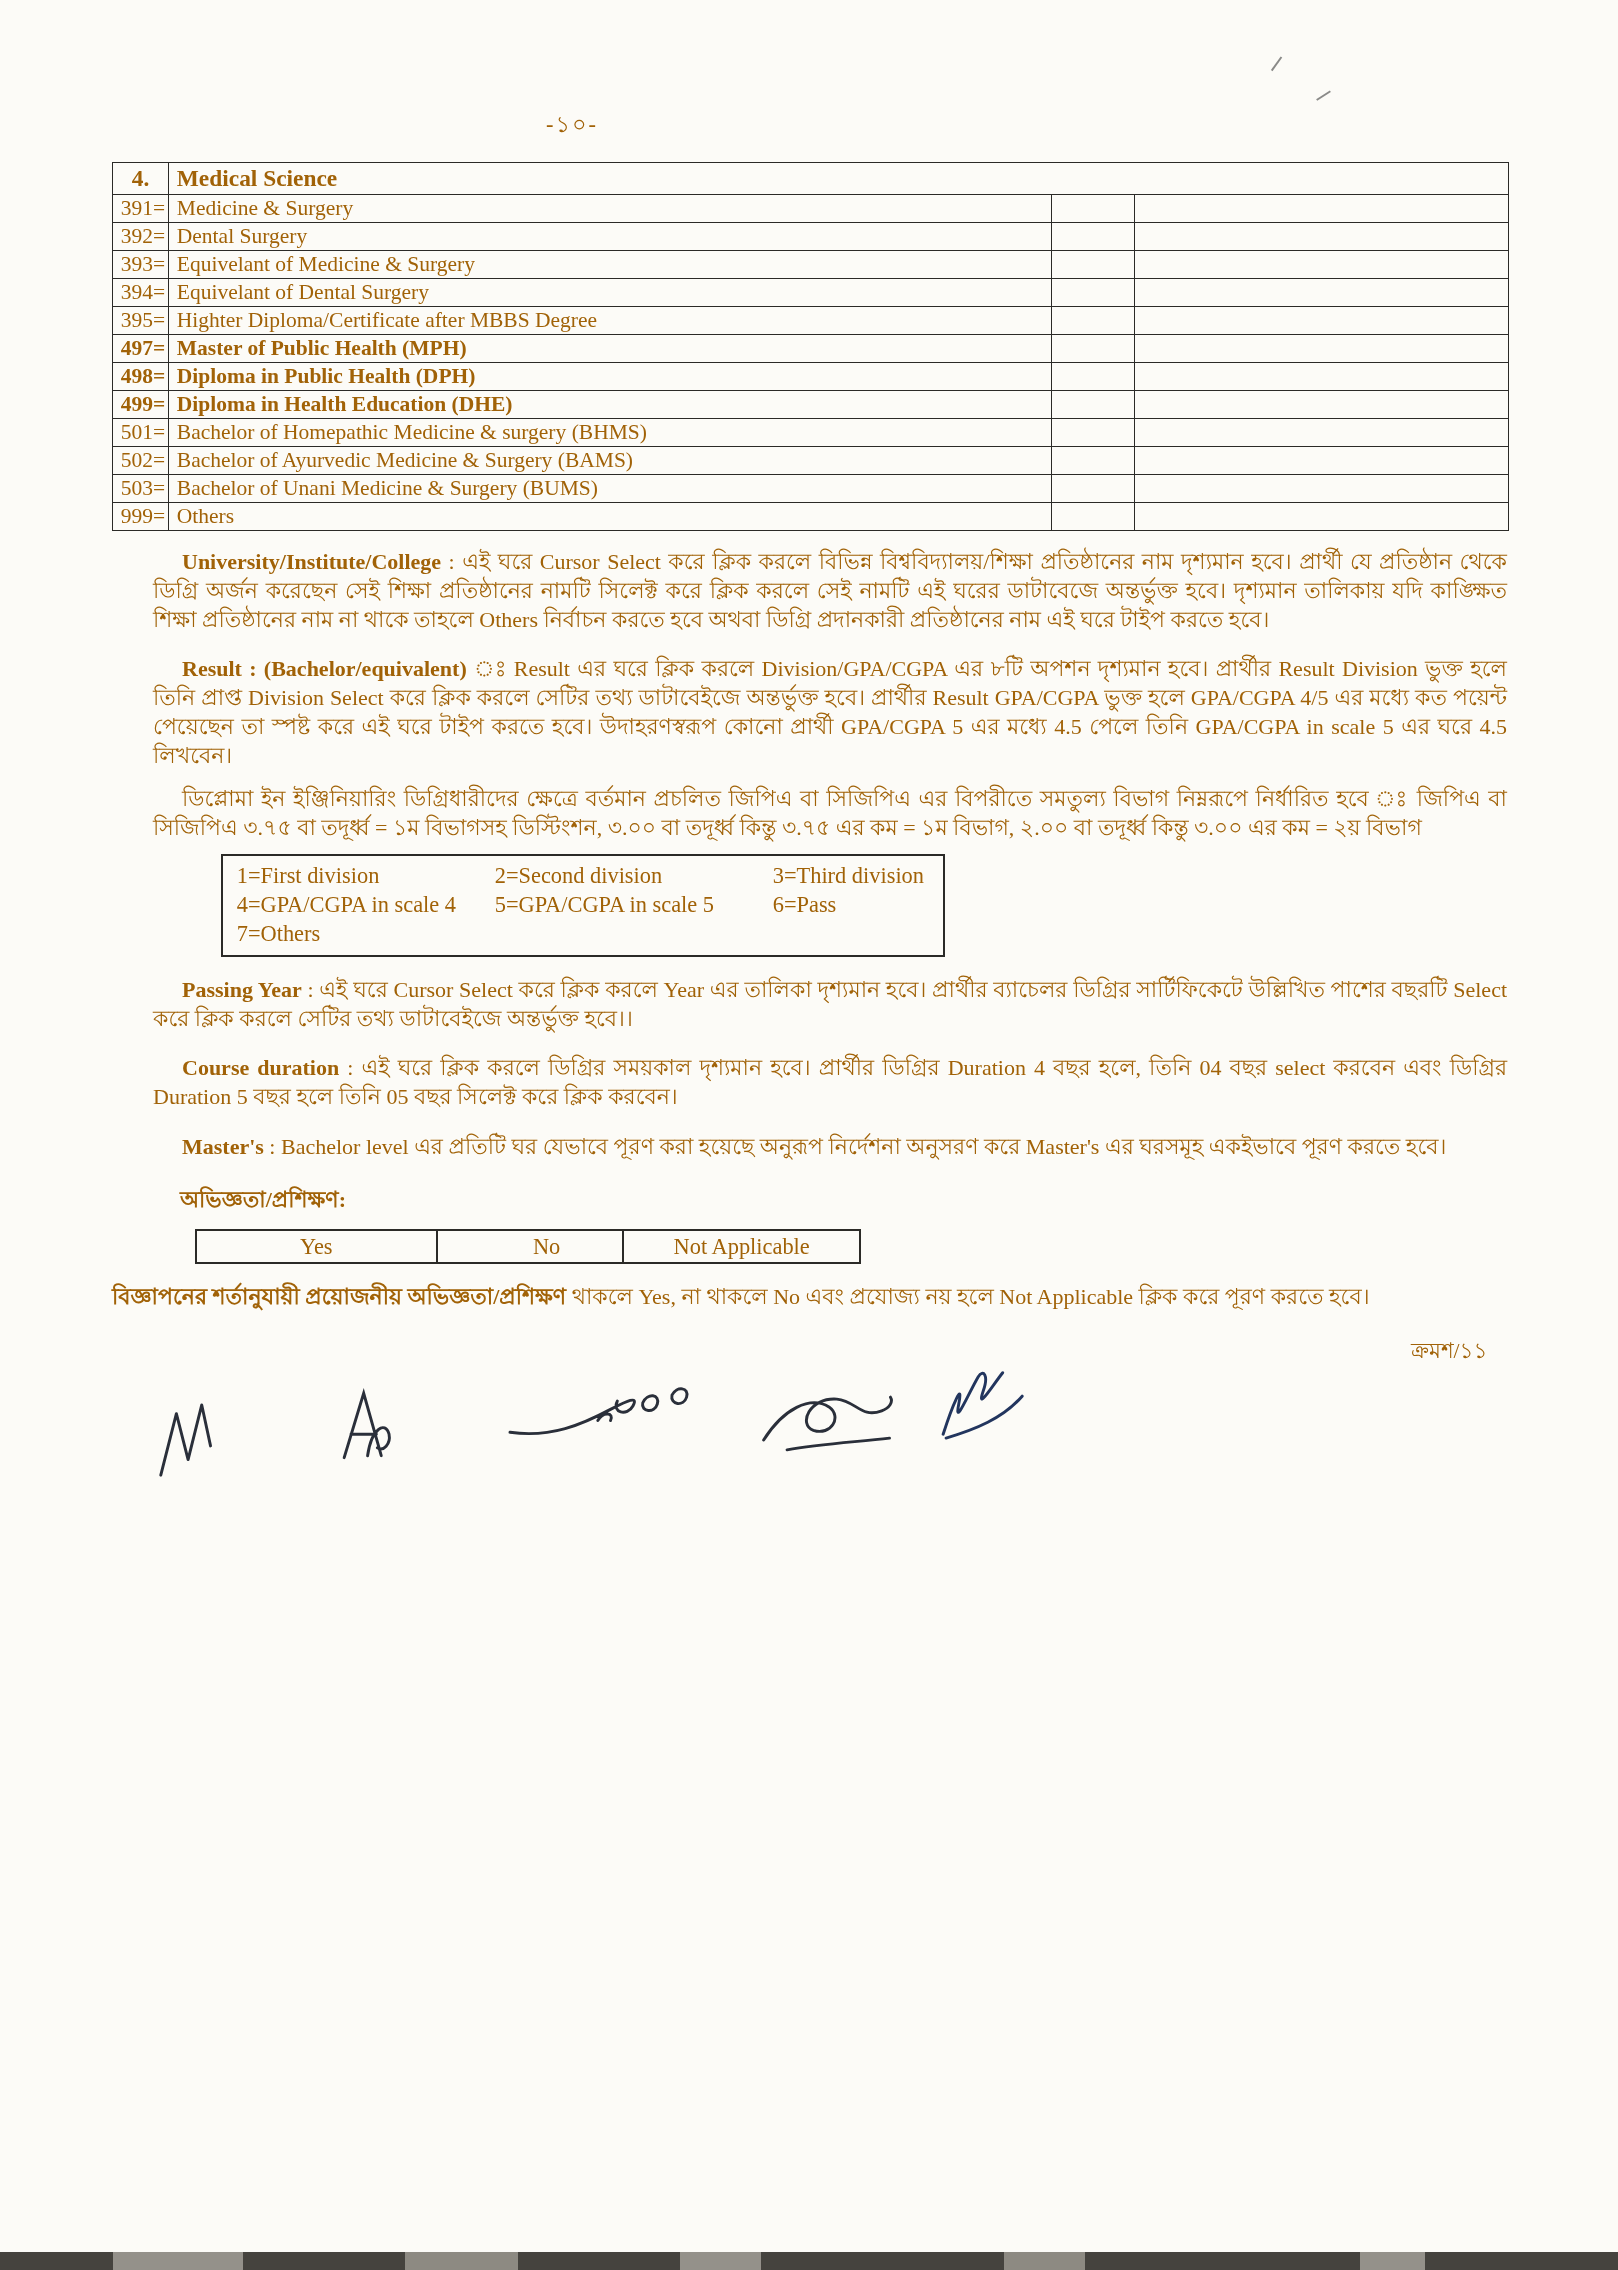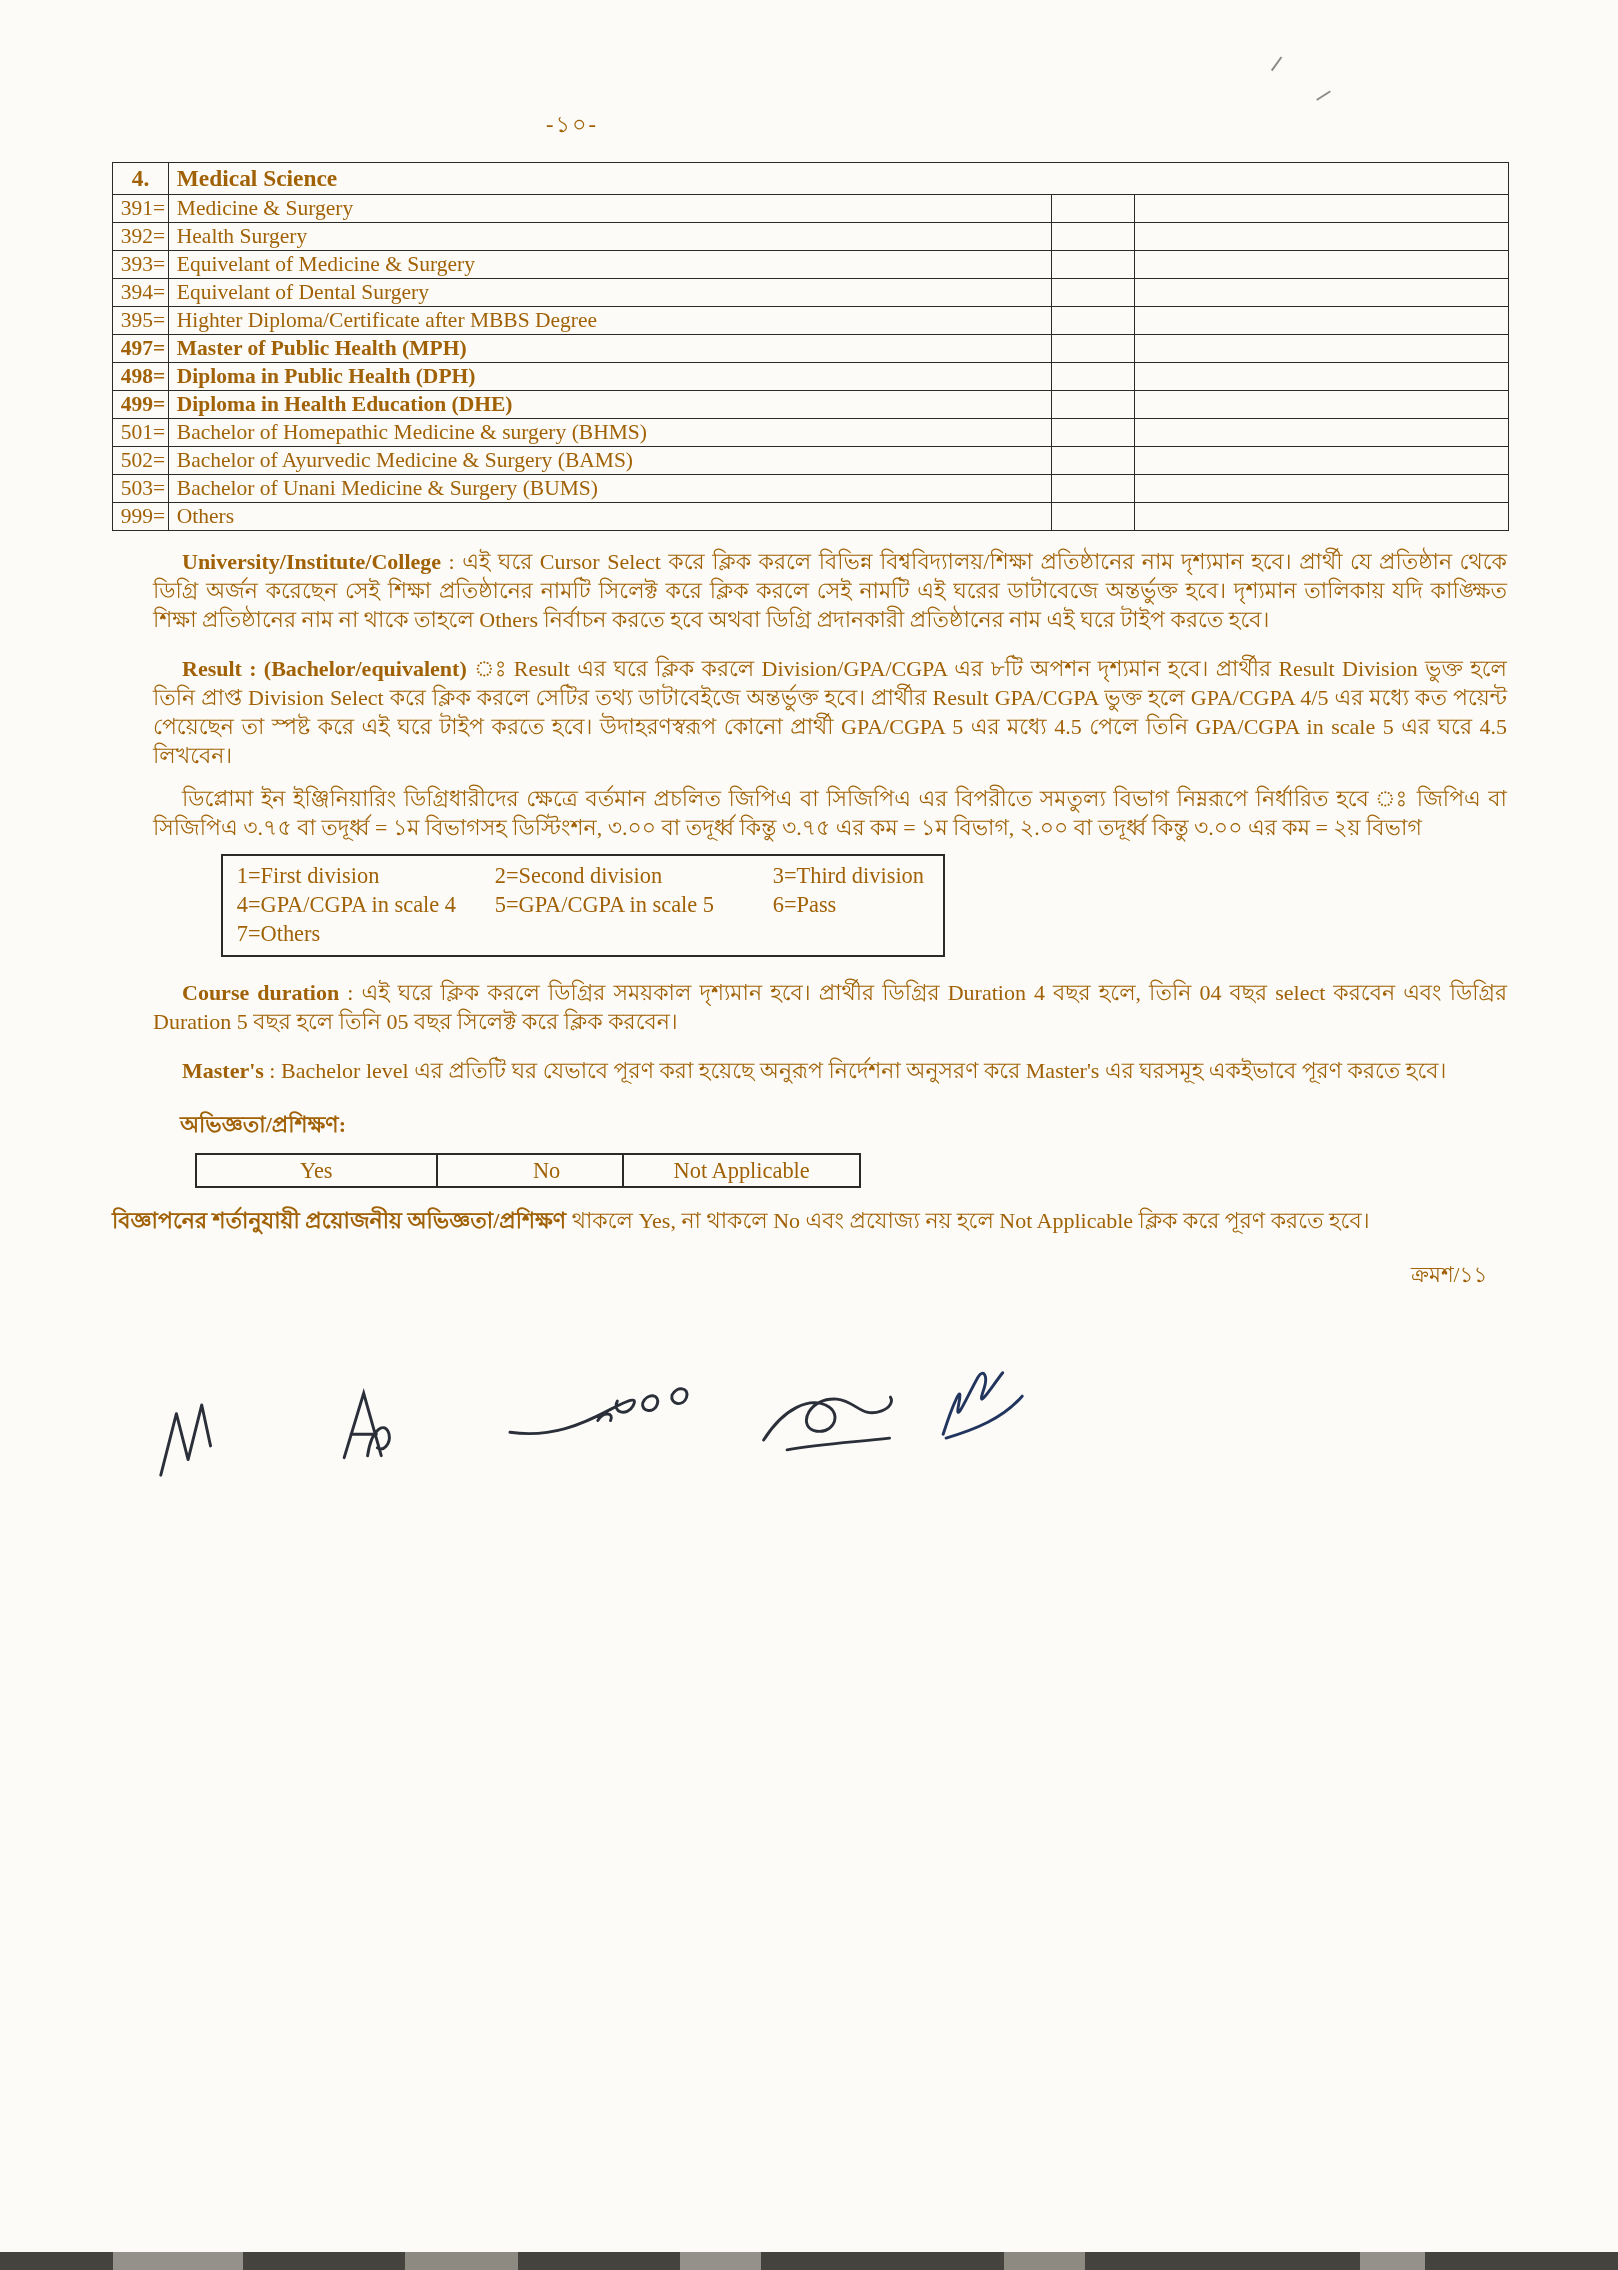--- a/index.html
+++ b/index.html
@@ -150,21 +150,21 @@
       <tbody id="medical-rows">
       <tr>
         <td class="code">391=</td>
         <td class="label">Medicine &amp; Surgery</td>
         <td class="empty1"></td>
         <td class="empty2"></td>
       </tr>
 
       <tr>
         <td class="code">392=</td>
-        <td class="label">Health Surgery</td>
+        <td class="label">Dental Surgery</td>
         <td class="empty1"></td>
         <td class="empty2"></td>
       </tr>
 
       <tr>
         <td class="code">393=</td>
         <td class="label">Equivelant of Medicine &amp; Surgery</td>
         <td class="empty1"></td>
         <td class="empty2"></td>
       </tr>
@@ -247,20 +247,21 @@
           <div class="division-cell">3=Third division</div>
           <div class="division-cell">4=GPA/CGPA in scale 4</div>
           <div class="division-cell">5=GPA/CGPA in scale 5</div>
           <div class="division-cell">6=Pass</div>
           <div class="division-cell">7=Others</div>
           <div class="division-cell"></div>
           <div class="division-cell"></div>
         </div>
     </div>
 
+    <p class="para indent" style="margin-top:17.6px"><span class="lead">Passing Year</span><span> : এই ঘরে Cursor Select করে ক্লিক করলে Year এর তালিকা দৃশ্যমান হবে। প্রার্থীর ব্যাচেলর ডিগ্রির সার্টিফিকেটে উল্লিখিত পাশের বছরটি  Select করে ক্লিক করলে সেটির তথ্য ডাটাবেইজে অন্তর্ভুক্ত হবে।।</span></p>
 
     <p class="para indent" style="margin-top:20.5px"><span class="lead">Course duration</span><span> : এই ঘরে ক্লিক করলে ডিগ্রির সময়কাল দৃশ্যমান হবে। প্রার্থীর ডিগ্রির Duration 4 বছর হলে, তিনি 04 বছর select করবেন এবং ডিগ্রির Duration 5 বছর হলে তিনি 05 বছর সিলেক্ট করে ক্লিক করবেন।</span></p>
 
     <p class="para indent" style="margin-top:20.5px"><span class="lead">Master's</span><span> : Bachelor level এর প্রতিটি ঘর যেভাবে পূরণ করা হয়েছে অনুরূপ নির্দেশনা অনুসরণ করে Master's এর ঘরসমূহ একইভাবে পূরণ করতে হবে।</span></p>
 
     <div class="exp-label">অভিজ্ঞতা/প্রশিক্ষণ:</div>
 
     <table class="exp-table">
       <tbody>
         <tr id="exp-row">

